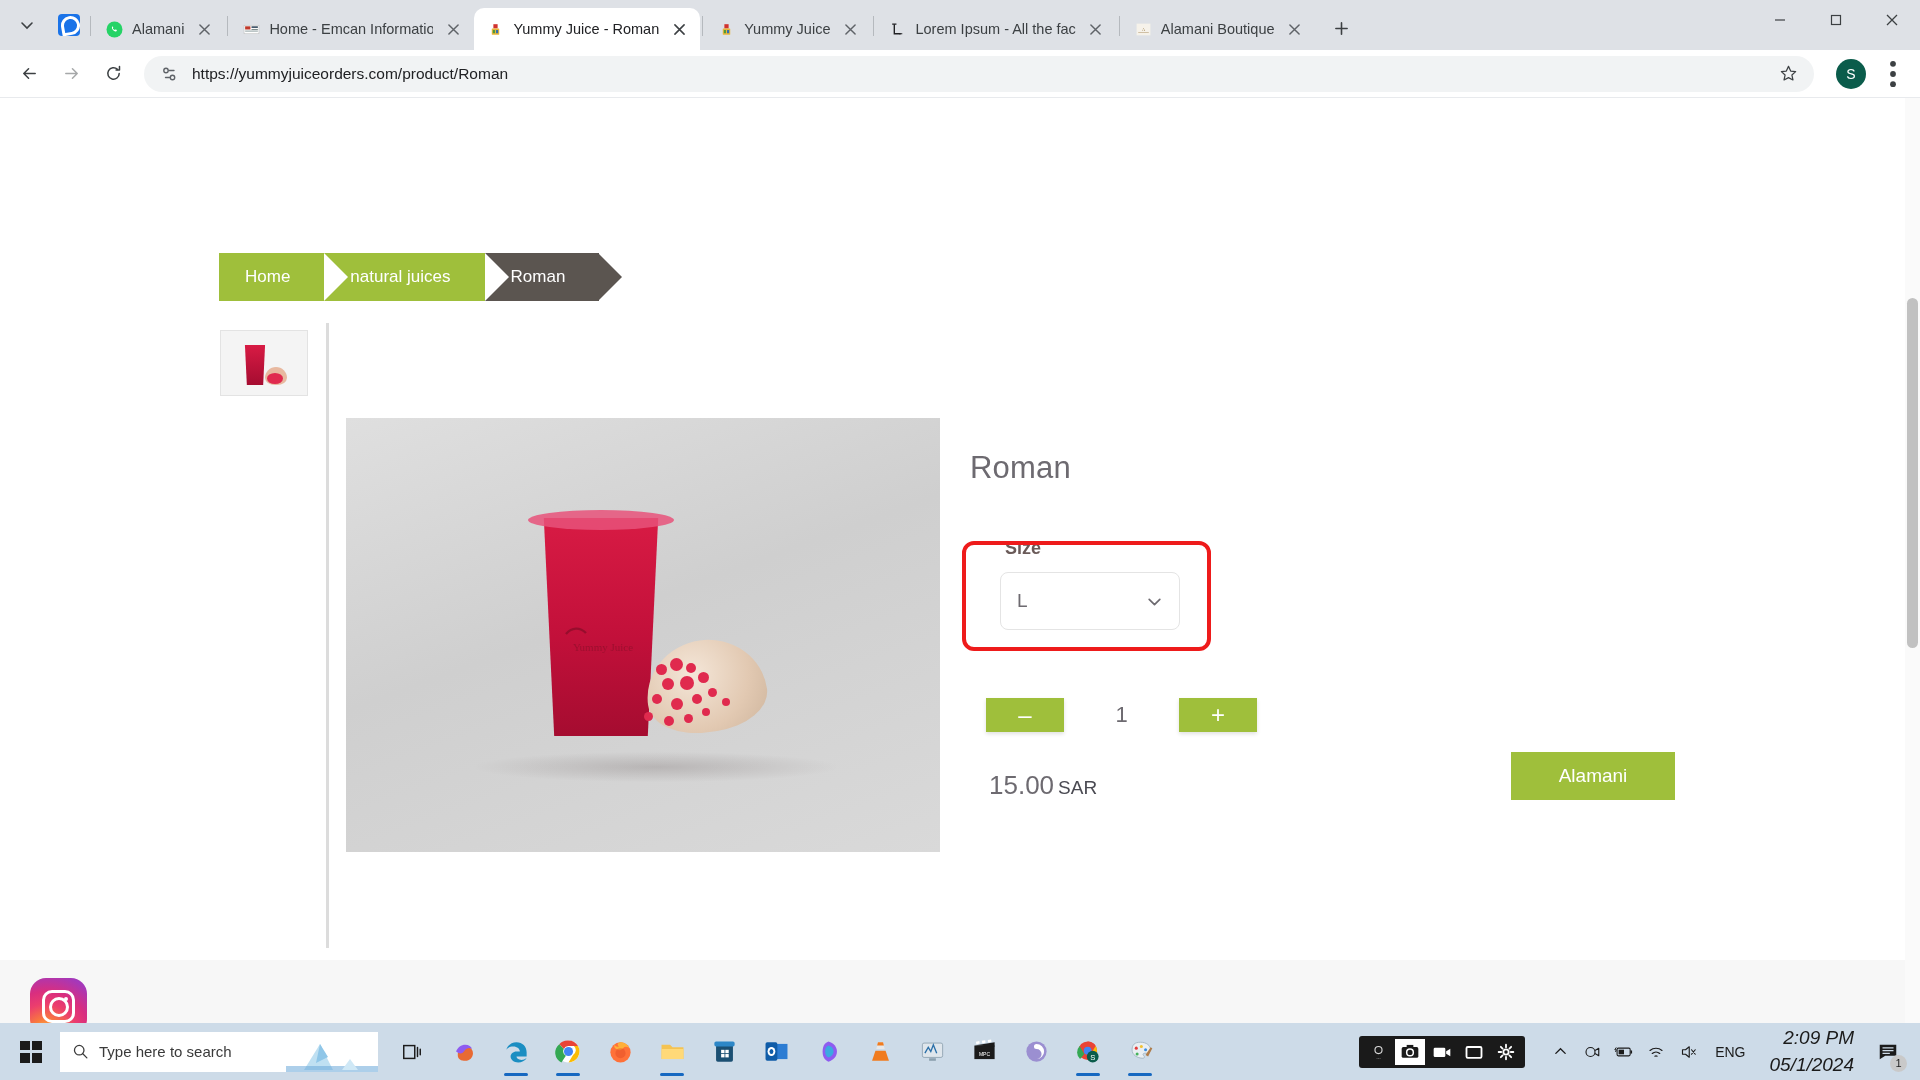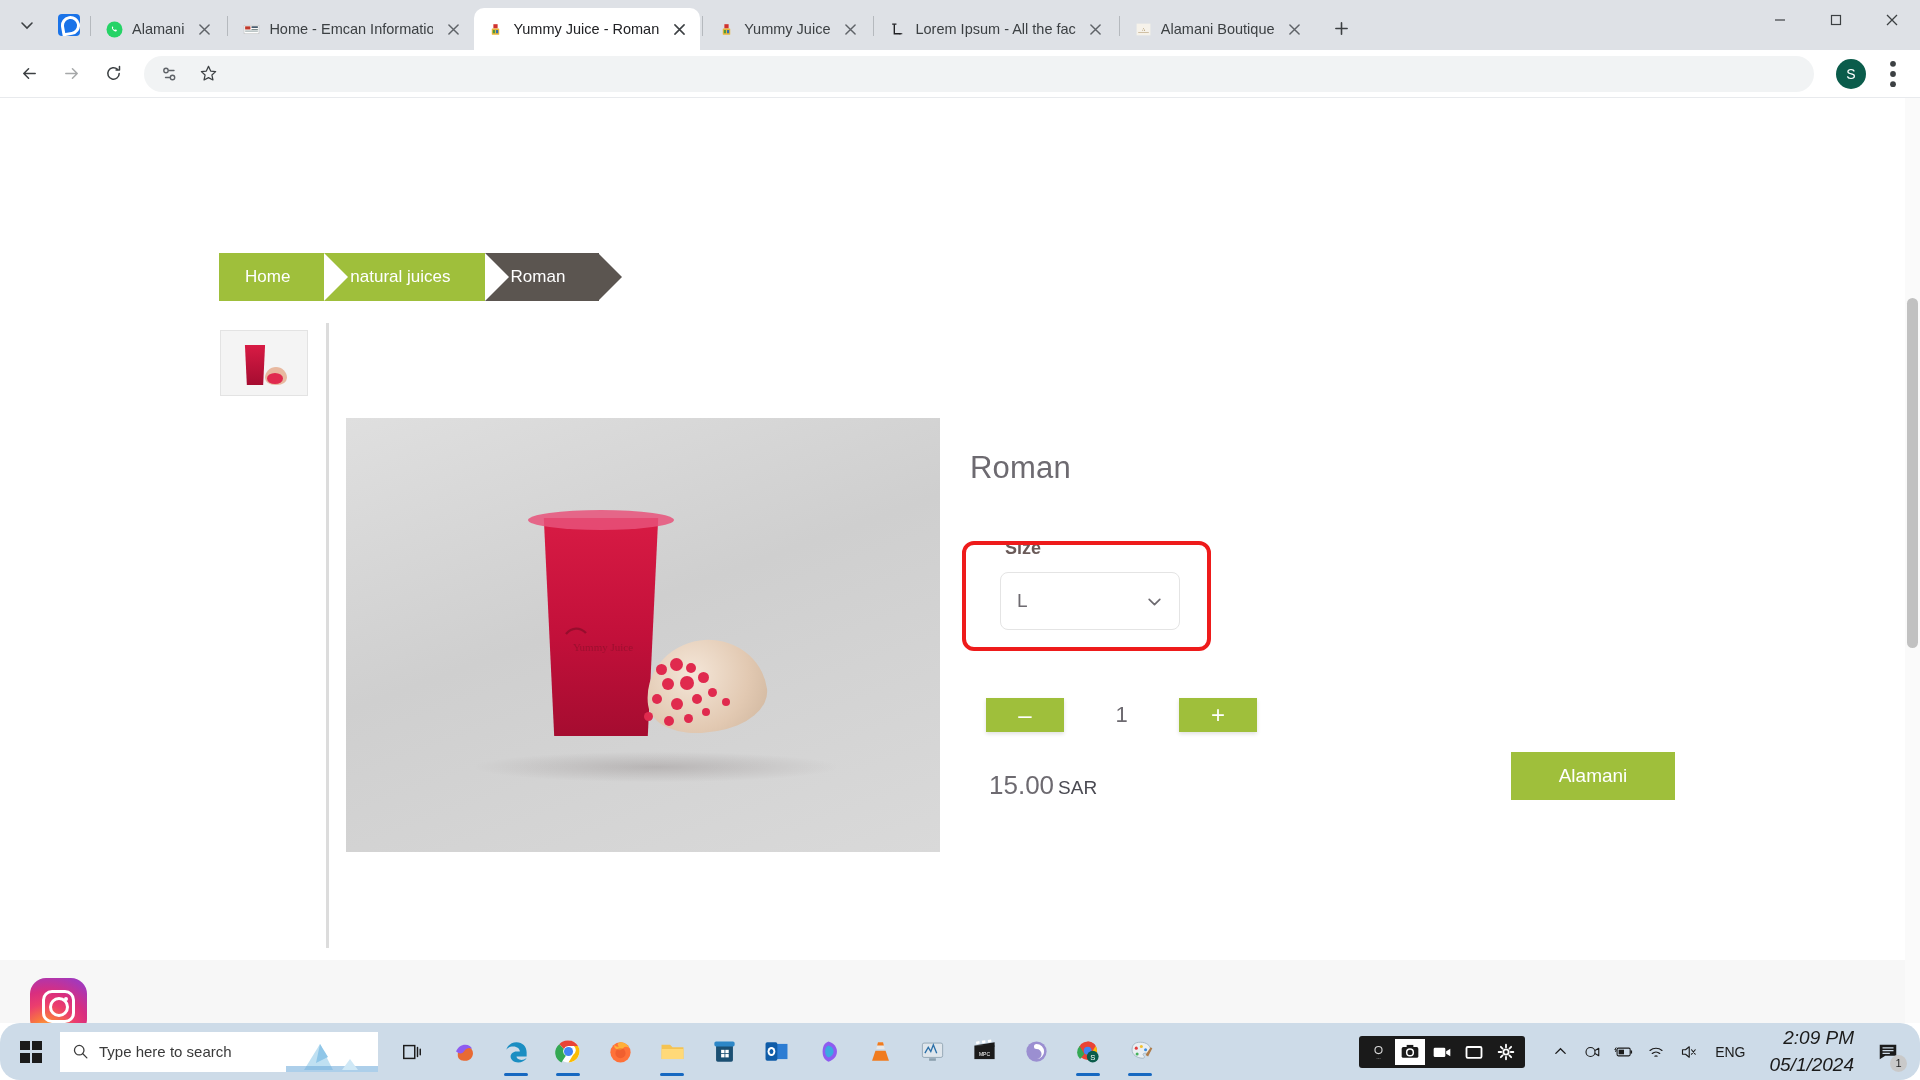--- a/index.html
+++ b/index.html
@@ -212,21 +212,21 @@
     transform: translate(-50%,-50%); border: 3.5px solid #fff; border-radius: 50%;
   }
   .ig .dot { position: absolute; right: 4px; top: 3.5px; width: 4.5px; height: 4.5px; background:#fff; border-radius:50%; }
 
   .scroll-track { position: absolute; right: 0; top: 0; width: 15px; bottom: 0; background: #fafafa; }
   .scroll-thumb { position: absolute; right: 2px; top: 200px; width: 11px; height: 350px; background: #c1c1c1; border-radius: 6px; }
 
   
   .taskbar {
     position: absolute; left: 0; bottom: 0; width: 1920px; height: 57px;
-    background: #cddbe8; display: flex; align-items: center; padding: 0 6px; border-radius: 20px;
+    background: #cddbe8; display: flex; align-items: center; padding: 0 6px;
   }
   .start-btn { width: 50px; height: 50px; display:flex; align-items:center; justify-content:center; cursor:pointer; }
   .win-logo { width: 22px; height: 22px; display: grid; grid-template-columns: 1fr 1fr; grid-template-rows: 1fr 1fr; gap: 2.5px; }
   .win-logo i { background: #1b1b1b; display: block; }
   .search-box {
     width: 318px; height: 40px; background: #fff; display: flex; align-items: center;
     gap: 10px; padding: 0 12px; margin-left: 4px; cursor: text; position: relative;
   }
   .search-box .s-text { font-size: 15px; color: #3a3a3a; }
   .search-box .berg {
@@ -406,20 +406,21 @@
       </svg>
     </div>
 
     <div class="omnibox">
       <svg class="site-info" viewBox="0 0 20 20">
         <circle cx="6" cy="6.5" r="2.2" fill="none" stroke="#5f6368" stroke-width="1.4"></circle>
         <path d="M9 6.5h5" stroke="#5f6368" stroke-width="1.4" stroke-linecap="round"></path>
         <circle cx="12.5" cy="13.5" r="2.2" fill="none" stroke="#5f6368" stroke-width="1.4"></circle>
         <path d="M9.5 13.5h-4" stroke="#5f6368" stroke-width="1.4" stroke-linecap="round"></path>
       </svg>
+      <span class="url" title="https://yummyjuiceorders.com/product/Roman">https://yummyjuiceorders.com/product/Roman</span>
       <span class="star-btn">
         <svg viewBox="0 0 20 20">
           <path d="M10 2.5l2.3 4.9 5.2.6-3.9 3.6 1.1 5.2L10 14.3 5.3 16.8l1.1-5.2L2.5 8l5.2-.6z" fill="none" stroke="#3c4043" stroke-width="1.3" stroke-linejoin="round"></path>
         </svg>
       </span>
     </div>
 
     <div class="avatar-btn">S</div>
     <div class="kebab">
       <svg viewBox="0 0 20 20">

